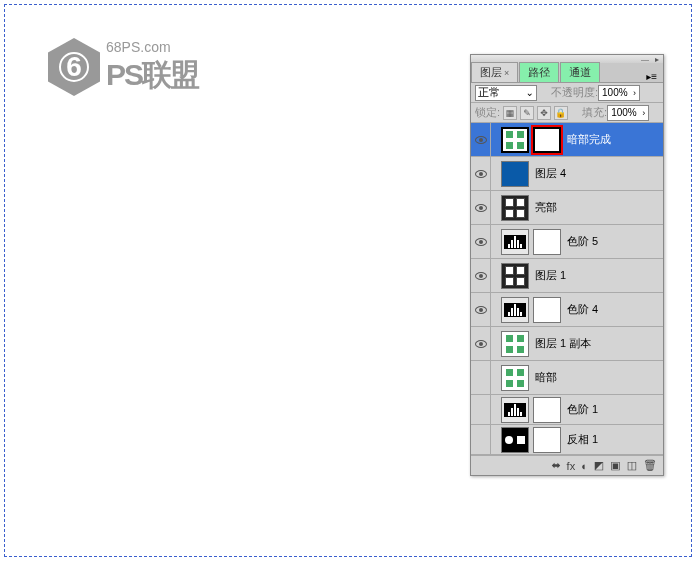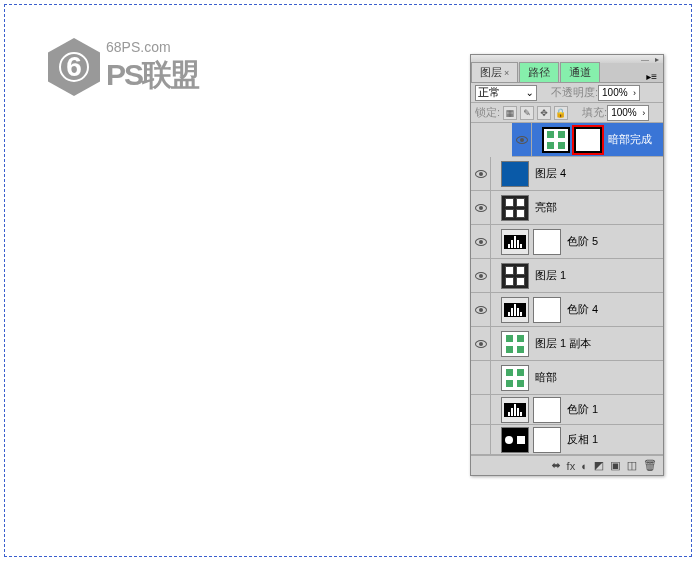--- a/index.html
+++ b/index.html
@@ -30,21 +30,21 @@
 .opt-val { width: 42px; height: 16px; background: #fff; border: 1px solid #888; font-size: 10px; display: flex; align-items: center; padding: 0 3px; justify-content: space-between; }
 .opt-val::after { content: "›"; font-size: 9px; }
 
 .lock-row { display: flex; align-items: center; padding: 2px 4px; background: #d4d4d4; border-bottom: 1px solid #aaa; height: 20px; font-size: 11px; }
 .lock-label { color: #888; font-size: 11px; }
 .lock-icons { display: flex; gap: 3px; margin-left: 3px; }
 .lock-icons span { width: 14px; height: 14px; border: 1px solid #aaa; background: #e0e0e0; font-size: 9px; display: flex; align-items: center; justify-content: center; color: #555; }
 
 .layers { background: #d4d4d4; max-height: 392px; }
 .layer-row { display: flex; align-items: center; height: 34px; border-bottom: 1px solid #aaa; font-size: 11px; }
-.layer-row.selected { background: #3a75d6; color: #fff; margin-left: 41px; }
+.layer-row.selected { background: #3a75d6; color: #fff; }
 .vis-col { width: 20px; height: 100%; border-right: 1px solid #aaa; display: flex; align-items: center; justify-content: center; }
 .eye { width: 12px; height: 8px; border: 1px solid #555; border-radius: 50%; position: relative; }
 .eye::after { content: ""; position: absolute; width: 4px; height: 4px; background: #555; border-radius: 50%; left: 3px; top: 1px; }
 .layer-row.thin { height: 30px; }
 .thumb { width: 28px; height: 26px; border: 1px solid #777; background: #fff; margin: 0 2px; display: flex; align-items: center; justify-content: center; font-size: 14px; overflow: hidden; }
 .thumb.sel { border: 2px solid #000; }
 .thumb.red-box { outline: 2px solid #e00; }
 .thumb.blue-fill { background: #0a5aa8; }
 .thumb.dark { background: #222; color: #fff; }
 .thumb.checker { background: repeating-conic-gradient(#ccc 0 25%, #fff 0 50%) 0 0/8px 8px; }

